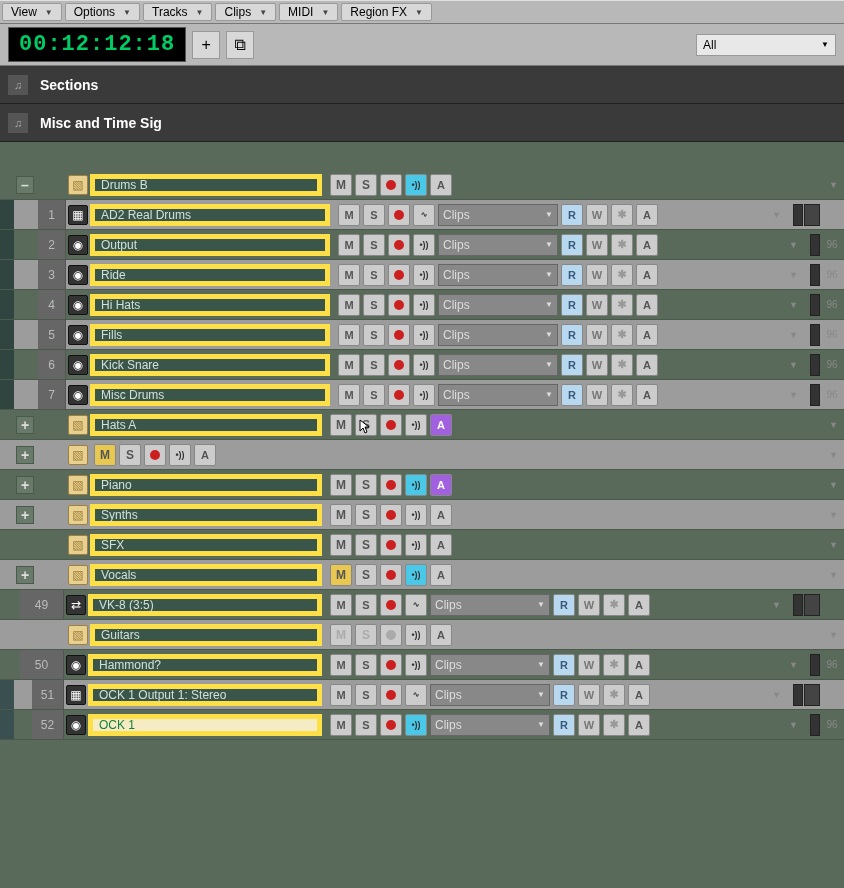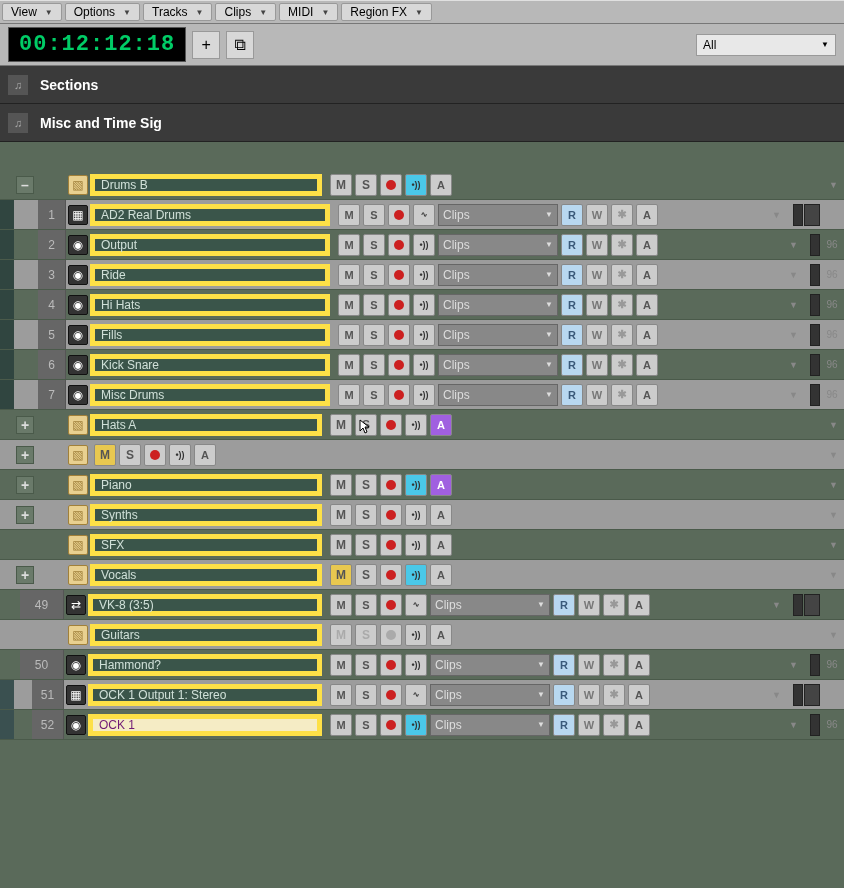--- a/index.html
+++ b/index.html
@@ -21,21 +21,21 @@
 .exp-btn{width:18px;height:18px;background:#6a7a6a;color:#ddd;border:1px solid #4a5a4a;display:flex;align-items:center;justify-content:center;font-size:14px;font-weight:bold;cursor:pointer}
 .num-col{width:28px;height:100%;display:flex;align-items:center;justify-content:center;color:#bbb;background:#666;border-right:1px solid #555;font-size:12px}
 .num-col.child{width:28px}
 .ico-col{width:24px;height:100%;display:flex;align-items:center;justify-content:center;padding:0 2px}
 .track-ico{width:20px;height:20px;display:flex;align-items:center;justify-content:center;font-size:12px;border-radius:2px}
 .folder-ico{background:#e8d090;color:#a0803a;border:1px solid #a0803a}
 .knob-ico{background:#333;color:#fff;border:1px solid #111}
 .wave-ico{background:#333;color:#fff;border:1px solid #111}
 .fx-ico{background:#333;color:#fff;border:1px solid #111}
 .name-col{flex:0 0 232px;height:22px;background:#3a554a;border:5px solid #fde047;color:#d0e0d8;padding:2px 6px;display:flex;align-items:center;margin-right:4px}
-.name-col.sel{background:#f5ecc5;color:#701a75}
+.name-col.sel{background:#f5ecc5;color:#15803d}
 .ctrl-col{display:flex;align-items:center;gap:3px;padding-left:4px}
 .sq-btn{width:22px;height:22px;background:#ccc;border:1px solid #888;border-radius:2px;display:flex;align-items:center;justify-content:center;font-size:11px;font-weight:bold;color:#555;cursor:pointer}
 .sq-btn.mute-on{background:#e8c850}
 .sq-btn.rec{position:relative}
 .sq-btn.rec::after{content:'';width:10px;height:10px;background:#cc2020;border-radius:50%}
 .sq-btn.rec.off::after{background:#aaa}
 .sq-btn.echo{color:#333;font-size:9px}
 .sq-btn.echo.on{background:#4ac8e8}
 .sq-btn.auto.on{background:#a060e0;color:#fff}
 .sq-btn.waveform{font-size:8px;color:#333;line-height:1}

